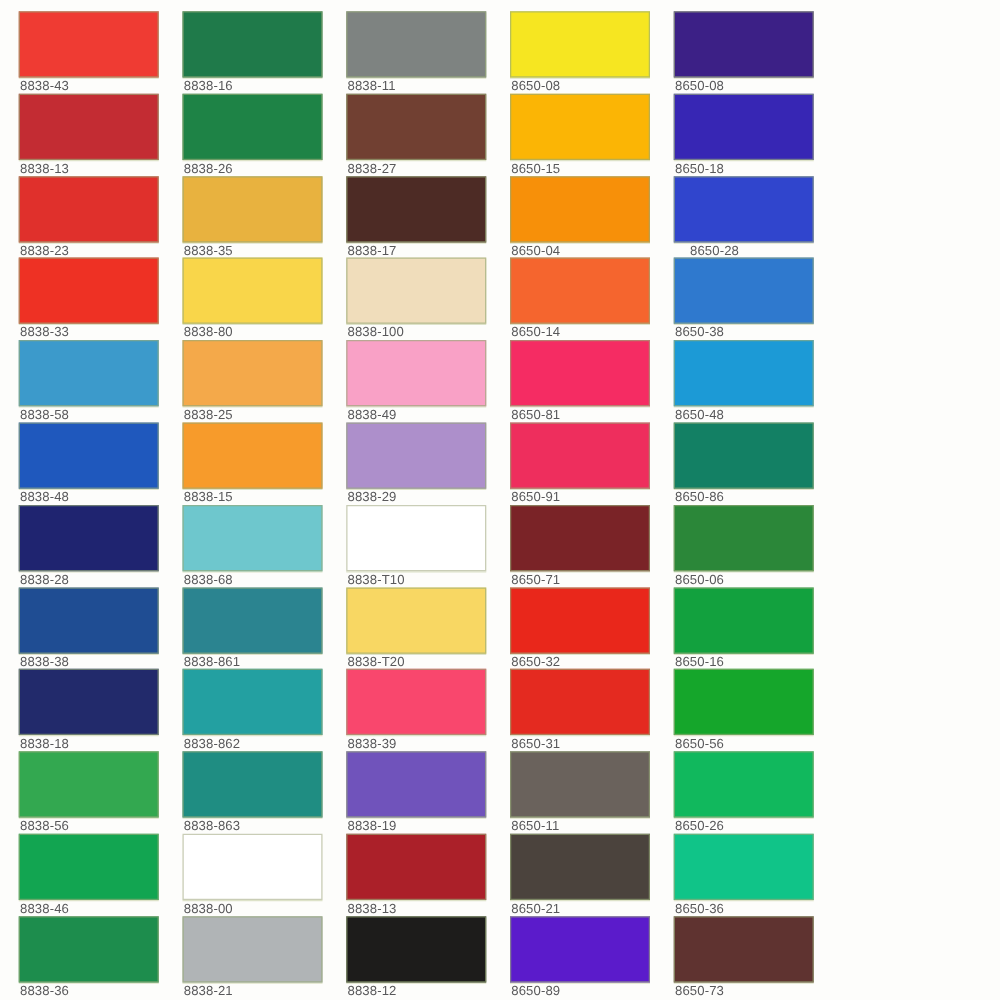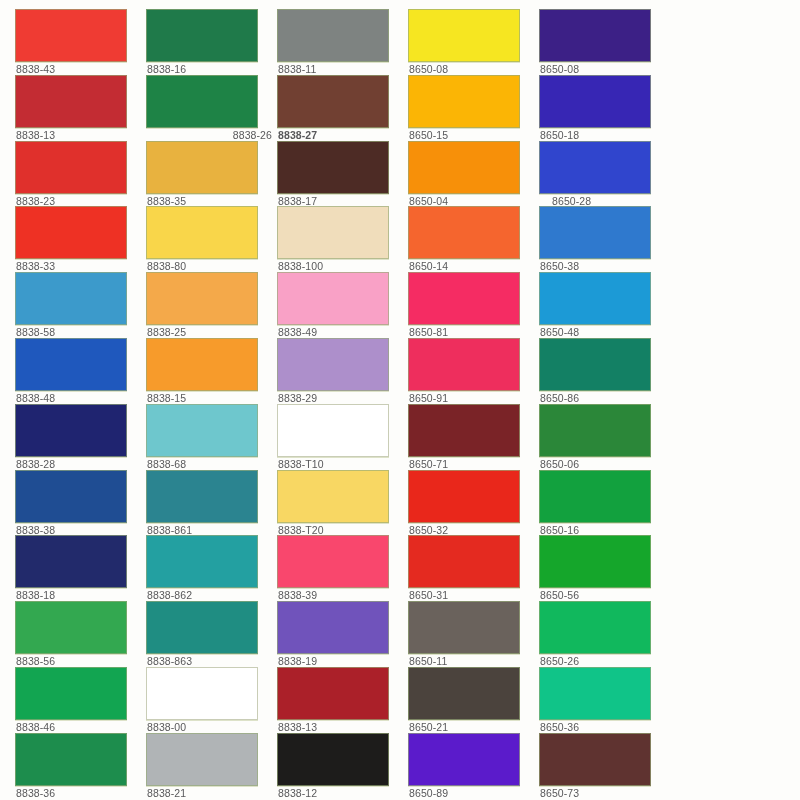--- a/index.html
+++ b/index.html
@@ -92,25 +92,25 @@
       <div class="swatch-cell">
         <div class="swatch-chip" style="background: rgb(60, 32, 134);"></div>
         <div class="swatch-label" style="color: rgb(88, 88, 90);">8650-08</div>
       </div>
       <div class="swatch-cell">
         <div class="swatch-chip" style="background: rgb(195, 44, 51);"></div>
         <div class="swatch-label" style="color: rgb(88, 88, 90);">8838-13</div>
       </div>
       <div class="swatch-cell">
         <div class="swatch-chip" style="background: rgb(30, 131, 70);"></div>
-        <div class="swatch-label" style="color: rgb(88, 88, 90); text-align: right;">8838-26</div>
+        <div class="swatch-label" style="color: rgb(88, 88, 90);">8838-26</div>
       </div>
       <div class="swatch-cell">
         <div class="swatch-chip" style="background: rgb(113, 64, 50);"></div>
-        <div class="swatch-label" style="color: rgb(88, 88, 90); font-weight: bold;">8838-27</div>
+        <div class="swatch-label" style="color: rgb(88, 88, 90);">8838-27</div>
       </div>
       <div class="swatch-cell">
         <div class="swatch-chip" style="background: rgb(251, 181, 5);"></div>
         <div class="swatch-label" style="color: rgb(88, 88, 90);">8650-15</div>
       </div>
       <div class="swatch-cell">
         <div class="swatch-chip" style="background: rgb(55, 38, 180);"></div>
         <div class="swatch-label" style="color: rgb(88, 88, 90);">8650-18</div>
       </div>
       <div class="swatch-cell">

